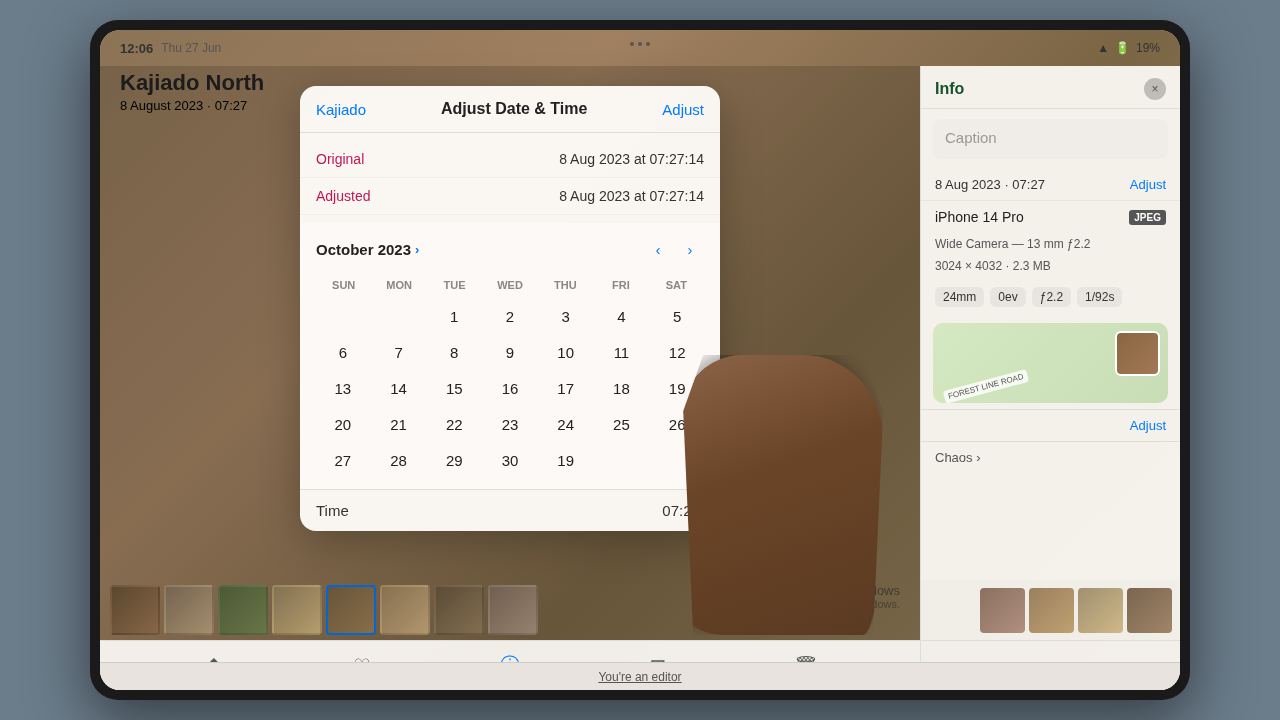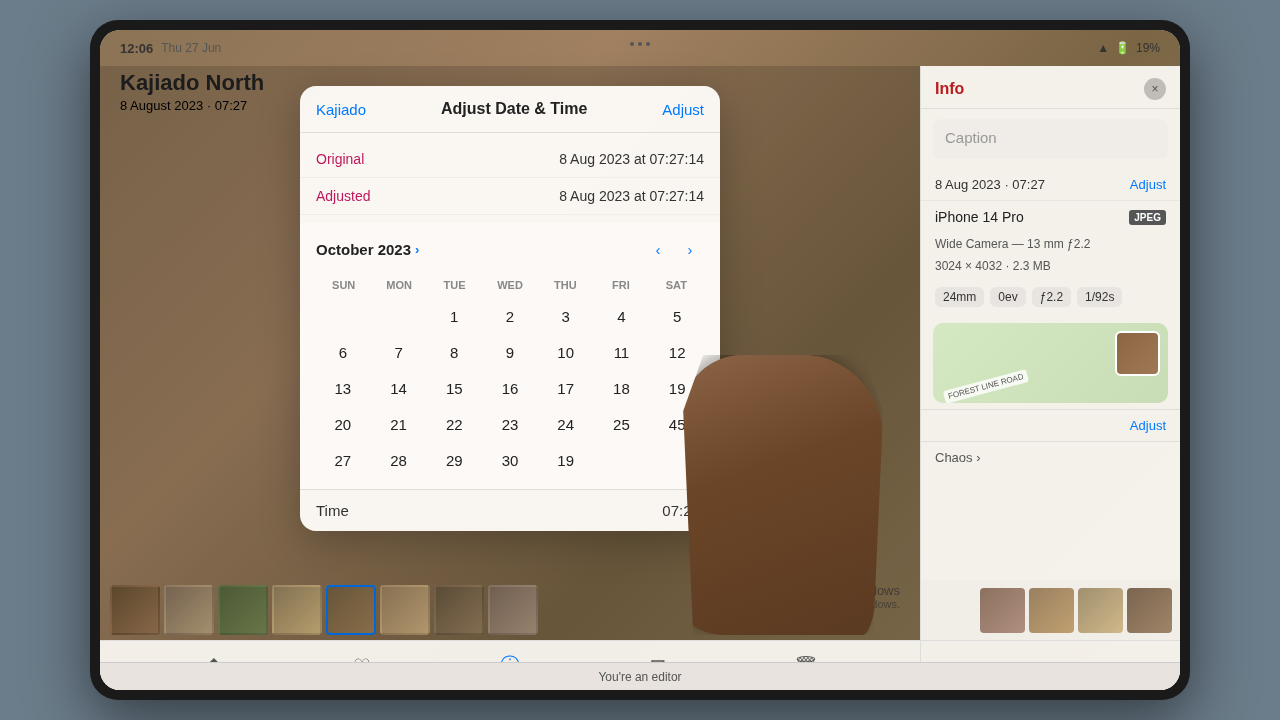--- a/index.html
+++ b/index.html
@@ -132,21 +132,21 @@
       display: flex;
       align-items: center;
       justify-content: space-between;
       padding: 12px 14px 8px;
       border-bottom: 1px solid #e0ddd8;
     }
 
     .info-title {
       font-size: 16px;
       font-weight: 600;
-      color: #b91c1c;
+      color: #14532d;
     }
 
     .info-close {
       width: 22px;
       height: 22px;
       background: #c0bdb8;
       border-radius: 50%;
       display: flex;
       align-items: center;
       justify-content: center;
@@ -530,20 +530,21 @@
       color: #555;
     }
 
     .toolbar-btn.info-active {
       color: #007aff;
     }
 
     .bottom-status-text {
       font-size: 12px;
       color: #555;
+      text-decoration: underline;
     }
 
     
     .win-activate {
       position: absolute;
       bottom: 80px;
       right: 280px;
       z-index: 30;
       text-align: right;
     }
@@ -730,21 +731,21 @@
               <div class="cal-day">17</div>
               <div class="cal-day">18</div>
               <div class="cal-day">19</div>
 
               <div class="cal-day">20</div>
               <div class="cal-day">21</div>
               <div class="cal-day">22</div>
               <div class="cal-day">23</div>
               <div class="cal-day">24</div>
               <div class="cal-day">25</div>
-              <div class="cal-day">45</div>
+              <div class="cal-day">26</div>
 
               <div class="cal-day">27</div>
               <div class="cal-day">28</div>
               <div class="cal-day">29</div>
               <div class="cal-day">30</div>
               <div class="cal-day">19</div>
               <div class="cal-day empty"></div>
               <div class="cal-day empty"></div>
             </div>
           </div>

